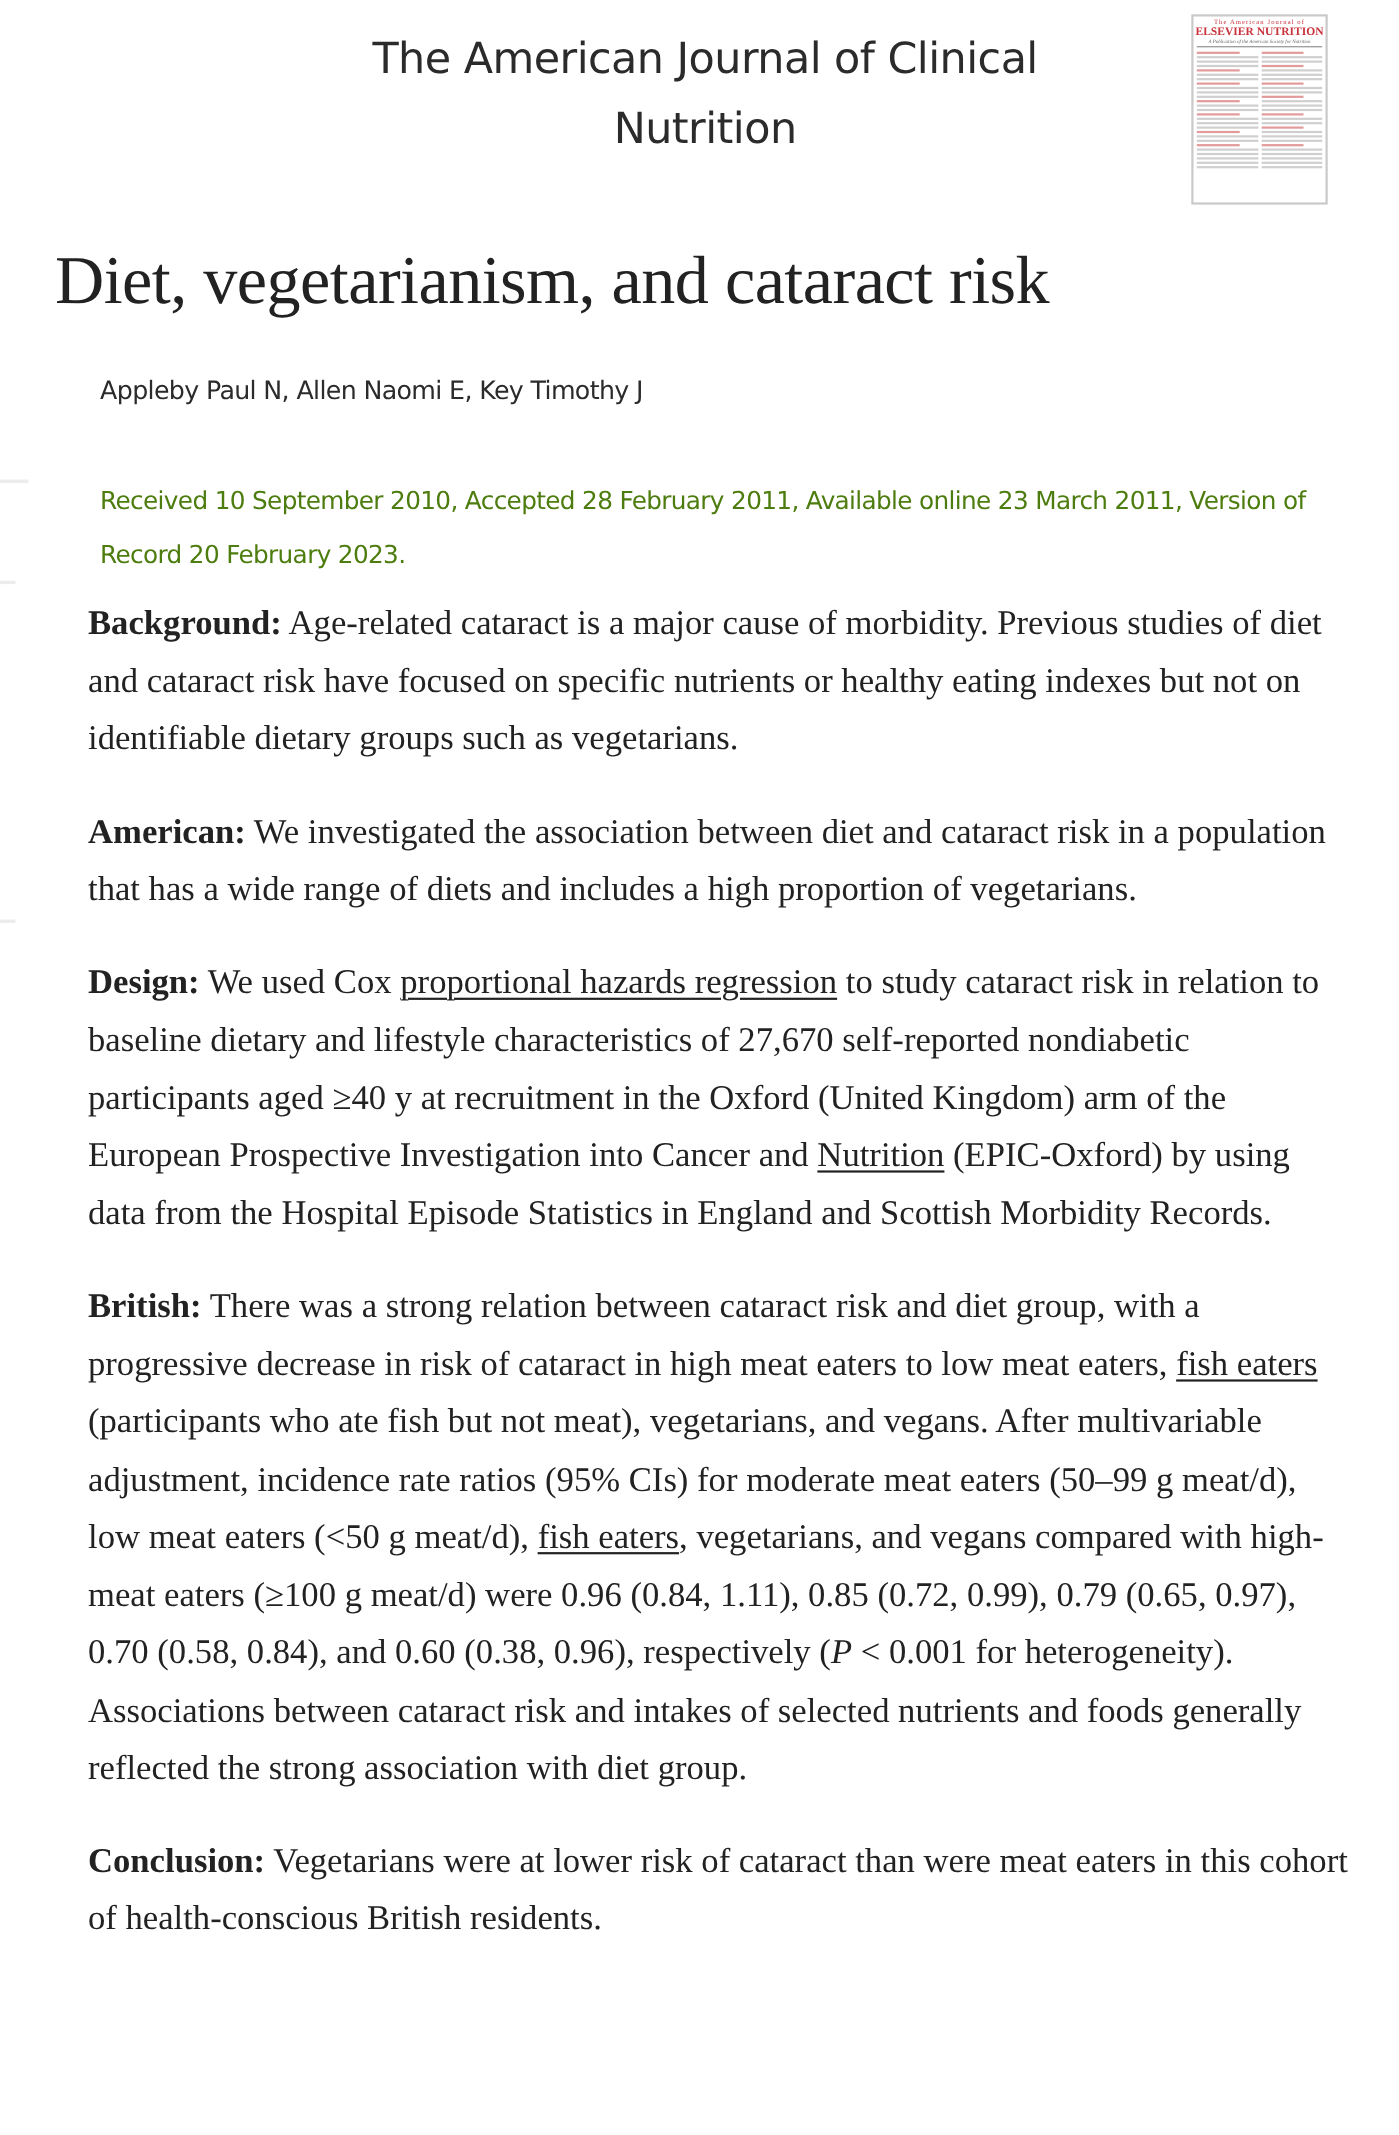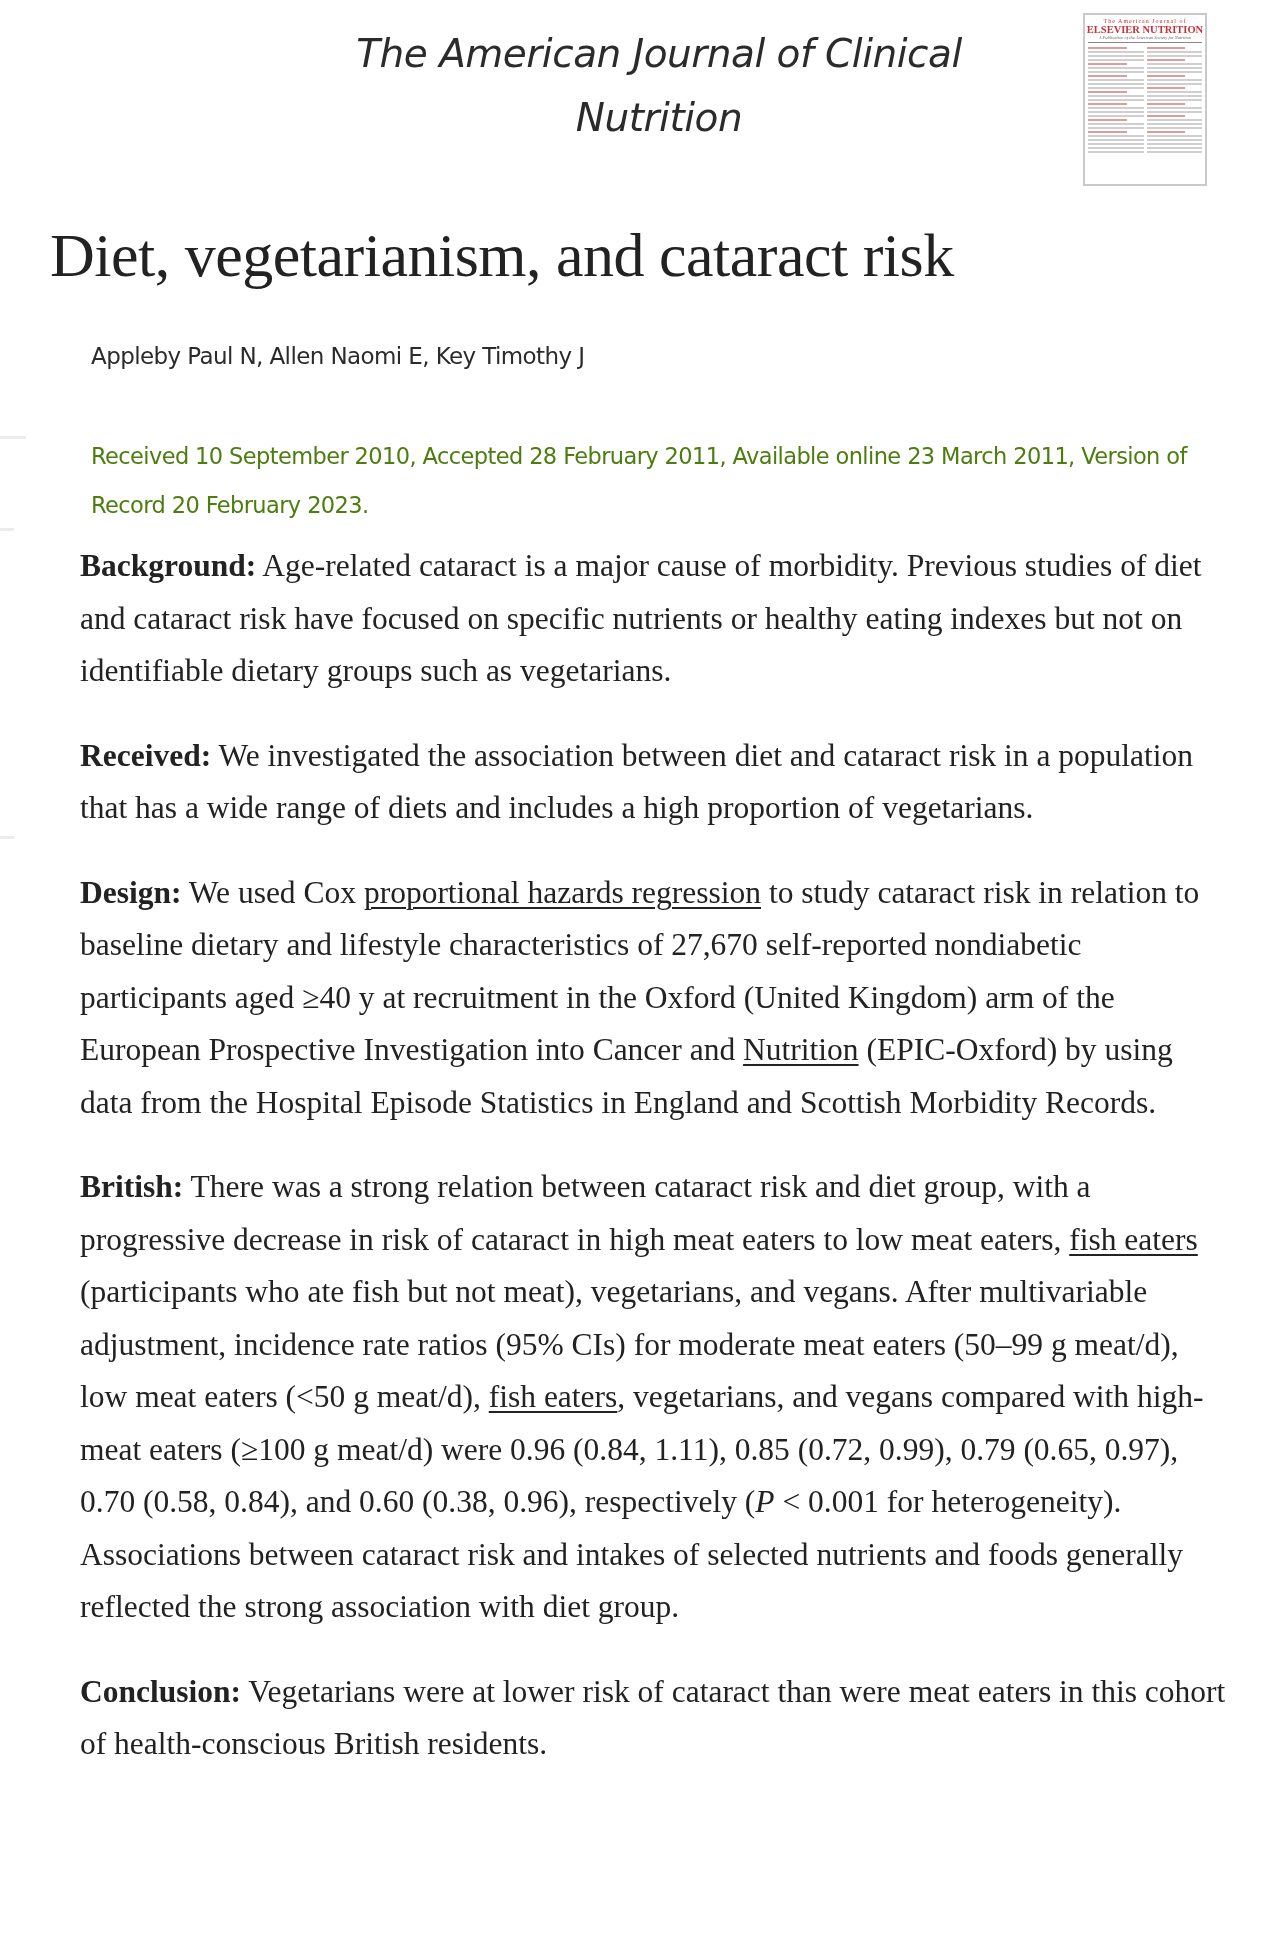--- a/index.html
+++ b/index.html
@@ -6,21 +6,21 @@
   body { width: 1272px; height: 1941px; position: relative; overflow: hidden; color: #1f1f1f; }
 
   .gutter-mark { position: absolute; left: 0; height: 3px; background: #ececec; }
 
   .header { position: absolute; left: 0; top: 0; width: 1272px; height: 200px; }
   .publisher-logo { position: absolute; left: 64px; top: 10px; width: 170px; height: 180px; }
   .publisher-logo svg { display: block; }
   .publisher-name { position: absolute; left: 0; top: 146px; width: 170px; text-align: center;
     font-family: "Liberation Serif", serif; font-size: 33px; color: #f27a1a; letter-spacing: -1px; }
 
-  .journal-block { position: absolute; left: 304px; top: 22px; width: 710px; text-align: center; font-style: italic; }
+  .journal-block { position: absolute; left: 286px; top: 22px; width: 710px; text-align: center; }
   .journal-title { font-family: "DejaVu Sans", sans-serif; font-size: 39px; line-height: 64px; color: #2b2b2b;
     font-weight: normal; letter-spacing: -0.5px; margin: 0; }
   .journal-meta { font-family: "DejaVu Sans", sans-serif; font-size: 21px; color: #2b2b2b; margin-top: 8px; letter-spacing: -0.3px; }
   .journal-meta a { color: #0c7dbb; text-decoration: none; }
 
   .cover-thumb { position: absolute; left: 1083px; top: 13px; width: 124px; height: 173px;
     border: 2px solid #c9c9c9; background: #fff; box-sizing: border-box; overflow: hidden; }
   .cover-head { font-family: "Liberation Serif", serif; color: #c8323c; text-align: center; }
   .cover-head .small { font-size: 6px; letter-spacing: 1px; margin-top: 3px; }
   .cover-head .big { font-size: 10.5px; font-weight: bold; letter-spacing: 0px; }
@@ -144,21 +144,21 @@
   </div>
 
   <div class="dates">Received 10 September 2010, Accepted 28 February 2011, Available online 23 March 2011, Version of Record 20 February 2023.</div>
 
   <section class="abstract">
     <p>
       <span class="label">Background:</span>
       <span>Age-related cataract is a major cause of morbidity. Previous studies of diet and cataract risk have focused on specific nutrients or healthy eating indexes but not on identifiable dietary groups such as vegetarians.</span>
     </p>
     <p>
-      <span class="label">Received:</span>
+      <span class="label">American:</span>
       <span>We investigated the association between diet and cataract risk in a population that has a wide range of diets and includes a high proportion of vegetarians.</span>
     </p>
     <p>
       <span class="label">Design:</span>
       <span>We used Cox </span><a>proportional hazards regression</a><span> to study cataract risk in relation to baseline dietary and lifestyle characteristics of 27,670 self-reported nondiabetic participants aged ≥40 y at recruitment in the Oxford (United Kingdom) arm of the European Prospective Investigation into Cancer and </span><a>Nutrition</a><span> (EPIC-Oxford) by using data from the Hospital Episode Statistics in England and Scottish Morbidity Records.</span>
     </p>
     <p>
       <span class="label">British:</span>
       <span>There was a strong relation between cataract risk and diet group, with a progressive decrease in risk of cataract in high meat eaters to low meat eaters, </span><a>fish eaters</a><span> (participants who ate fish but not meat), vegetarians, and vegans. After multivariable adjustment, incidence rate ratios (95% CIs) for moderate meat eaters (50–99 g meat/d), low meat eaters (&lt;50 g meat/d), </span><a>fish eaters</a><span>, vegetarians, and vegans compared with high-meat eaters (≥100 g meat/d) were 0.96 (0.84, 1.11), 0.85 (0.72, 0.99), 0.79 (0.65, 0.97), 0.70 (0.58, 0.84), and 0.60 (0.38, 0.96), respectively (</span><i>P</i><span> &lt; 0.001 for heterogeneity). Associations between cataract risk and intakes of selected nutrients and foods generally reflected the strong association with diet group.</span>
     </p>

